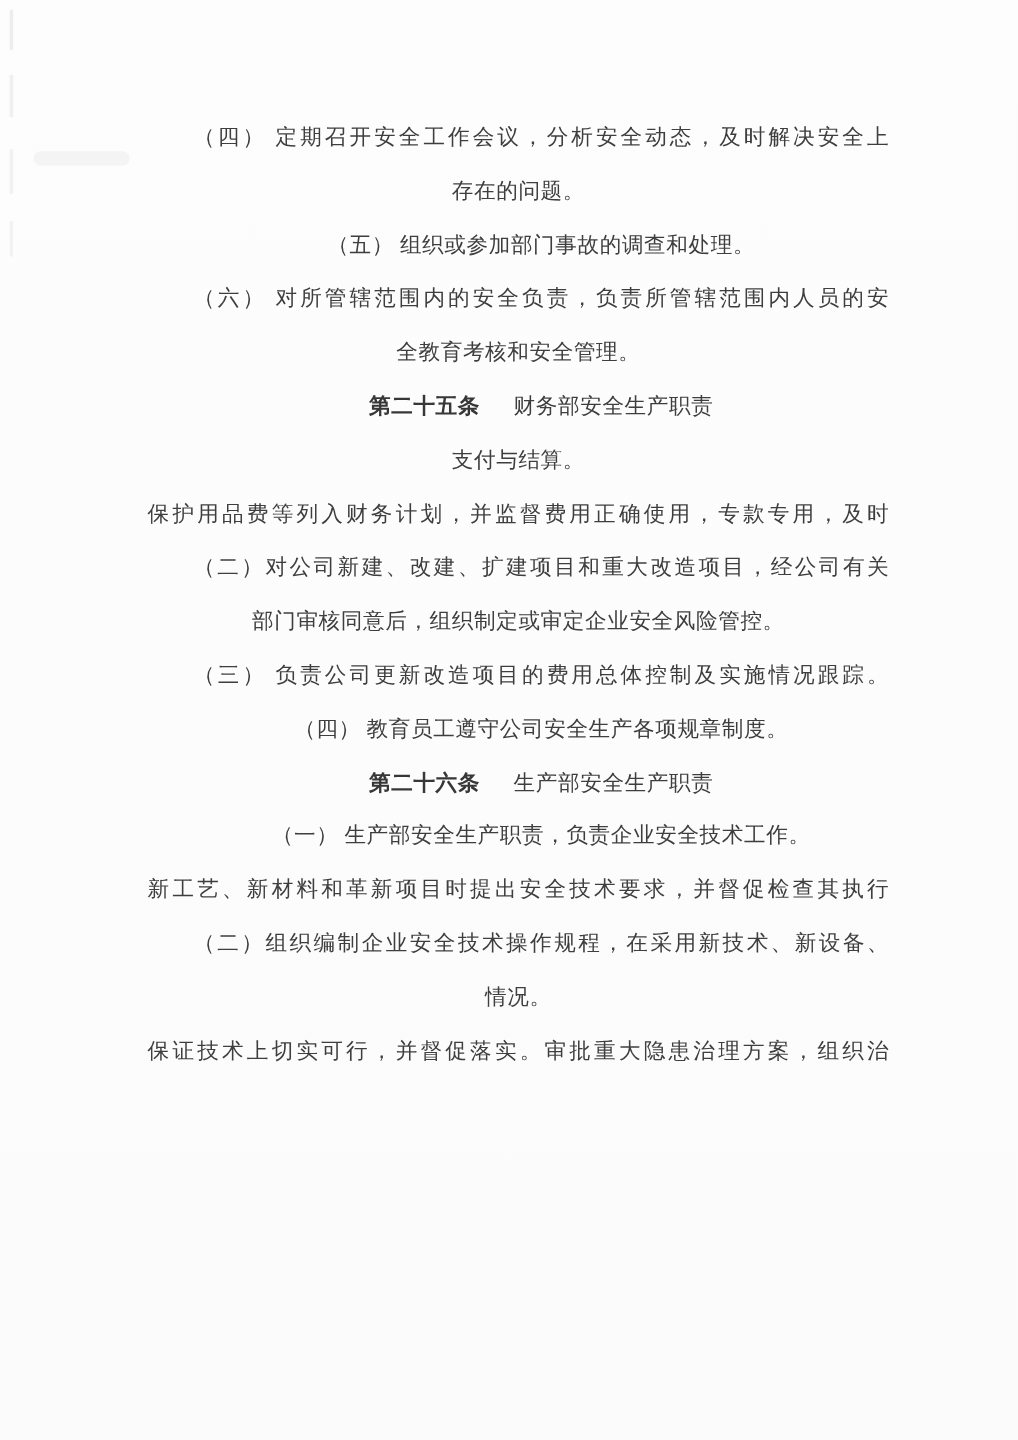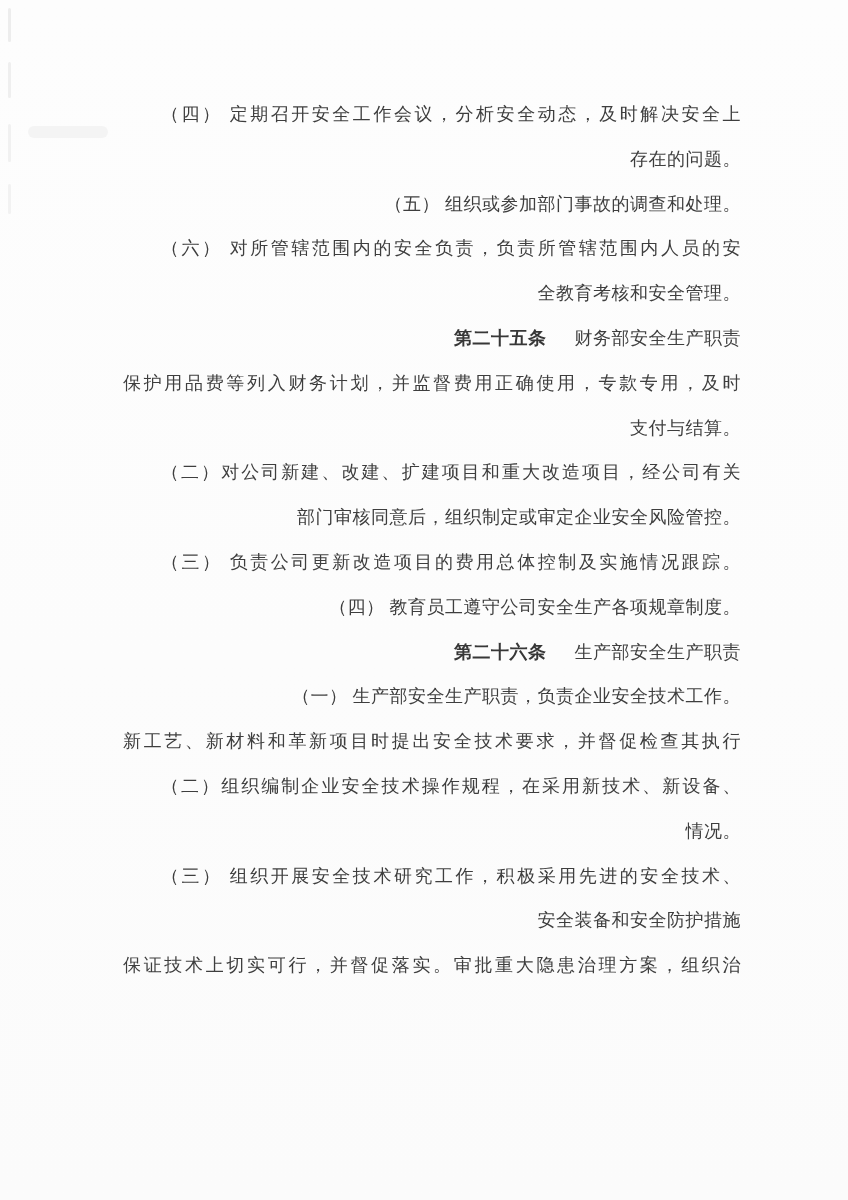--- a/index.html
+++ b/index.html
@@ -46,21 +46,21 @@
     top: 92px;
     width: 618px;
     font-size: 18px;
     line-height: 44.8px;
     color: #3e3e3e;
     letter-spacing: 0.5px;
   }
   .block { margin: 0; }
   .line {
     white-space: nowrap;
-    text-align: right;
+    text-align: center;
   }
   .line.indent { text-indent: 38px; }
   .line.fill {
     text-align: justify;
     text-align-last: justify;
   }
   .heading .term {
     font-weight: bold;
     color: #373737;
     margin-right: 28px;
@@ -96,22 +96,22 @@
       <div class="line">全教育考核和安全管理。</div>
     </section>
 
     <section class="block">
       <div class="line indent heading">
         <span class="term">第二十五条</span><span class="title">财务部安全生产职责</span>
       </div>
     </section>
 
     <section class="block">
+      <div class="line">支付与结算。</div>
       <div class="line fill">保护用品费等列入财务计划，并监督费用正确使用，专款专用，及时</div>
-      <div class="line">支付与结算。</div>
     </section>
 
     <section class="block">
       <div class="line indent fill">（二）对公司新建、改建、扩建项目和重大改造项目，经公司有关</div>
       <div class="line">部门审核同意后，组织制定或审定企业安全风险管控。</div>
     </section>
 
     <section class="block">
       <div class="line indent fill">（三） 负责公司更新改造项目的费用总体控制及实施情况跟踪。</div>
     </section>
@@ -129,23 +129,19 @@
     <section class="block">
       <div class="line indent">（一） 生产部安全生产职责，负责企业安全技术工作。</div>
     </section>
 
     <section class="block">
       <div class="line fill">新工艺、新材料和革新项目时提出安全技术要求，并督促检查其执行</div>
       <div class="line indent fill">（二）组织编制企业安全技术操作规程，在采用新技术、新设备、</div>
       <div class="line">情况。</div>
     </section>
 
-    <section class="block">
-      <div class="line indent fill">（三） 组织开展安全技术研究工作，积极采用先进的安全技术、</div>
-      <div class="line">安全装备和安全防护措施</div>
-    </section>
 
     <section class="block">
       <div class="line fill">保证技术上切实可行，并督促落实。审批重大隐患治理方案，组织治</div>
     </section>
 
   </div>
 </div>
 
 </body></html>

